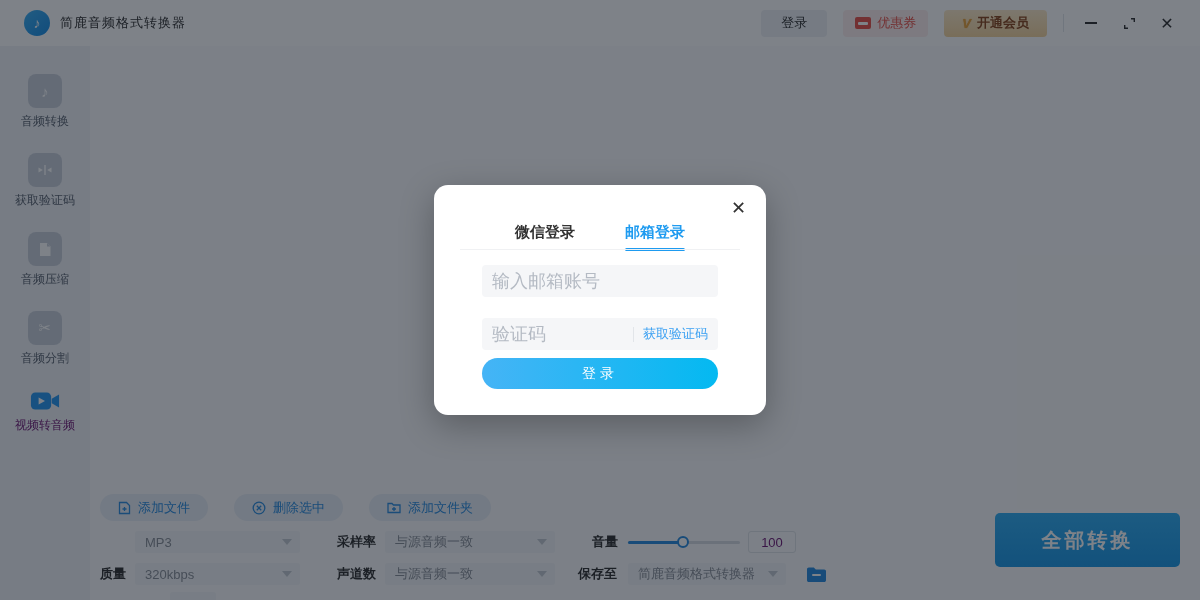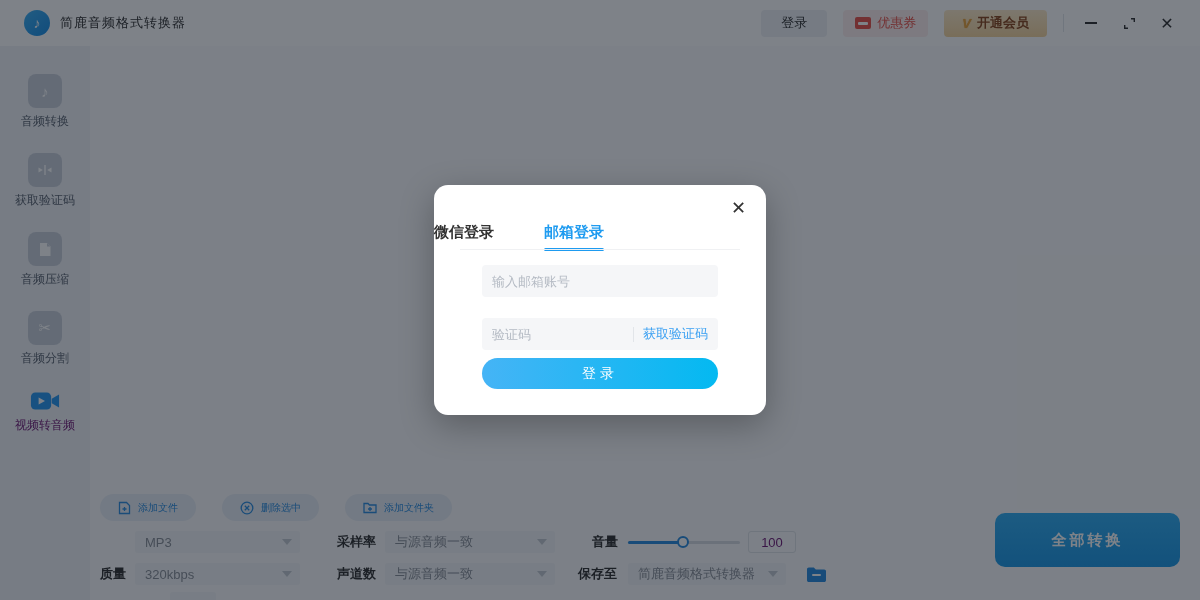--- a/index.html
+++ b/index.html
@@ -34,54 +34,54 @@
   .tile { width:34px; height:34px; border-radius:8px; background:#c9d0da; display:flex; align-items:center;
           justify-content:center; color:#fff; font-size:15px; }
   .side-label { font-size:12px; color:#5d6673; }
   .side-item.active .side-label { color:#701a75; }
 
   
   .main { position:absolute; left:90px; top:46px; width:1110px; height:554px; background:#fafbfc; z-index:1; }
   .footer { position:absolute; left:0; bottom:0; width:100%; height:112px; }
   .tool-row { position:absolute; left:10px; top:6px; display:flex; gap:26px; }
   .tool-btn { height:27px; display:flex; align-items:center; gap:7px; padding:0 18px; border-radius:14px;
-              background:#e9eef6; color:#2e8fe0; font-size:10px; cursor:pointer; }
+              background:#e9eef6; color:#2e8fe0; font-size:13px; cursor:pointer; }
   .set-label { position:absolute; font-size:13px; font-weight:bold; color:#333; line-height:22px; }
   .select { position:absolute; height:22px; background:#f3f5f8; border-radius:3px; display:flex;
             align-items:center; padding:0 8px 0 10px; font-size:13px; color:#8a9099; cursor:pointer; }
   .select .val { flex:1; overflow:hidden; white-space:nowrap; }
   .caret { width:0; height:0; border-left:5px solid transparent; border-right:5px solid transparent;
            border-top:6px solid #c3c9d2; margin-left:6px; }
   .slider { position:absolute; height:22px; display:flex; align-items:center; cursor:pointer; }
   .track { position:relative; width:112px; height:3px; background:#d8dce2; border-radius:2px; }
   .fill { position:absolute; left:0; top:0; height:3px; background:#2b8de0; border-radius:2px; }
   .thumb { position:absolute; top:50%; transform:translate(-50%,-50%); width:12px; height:12px;
            background:#fff; border:2px solid #2b8de0; border-radius:50%; }
   .vol-box { position:absolute; width:48px; height:22px; border:1px solid #e0e3e8; border-radius:3px;
              font-size:13px; color:#701a75; display:flex; align-items:center; justify-content:center; background:#fafbfc; }
   .folder-btn { position:absolute; width:24px; height:22px; display:flex; align-items:center; cursor:pointer; }
   .row3-stub { position:absolute; left:80px; top:104px; width:46px; height:8px; background:#f3f5f8; border-radius:3px 3px 0 0; }
 
-  .convert-btn { position:absolute; left:995px; top:513px; width:185px; height:54px; border-radius:10px;
-                 background:linear-gradient(180deg,#33aef2,#1f9ae6); color:#fff; font-size:15px; font-weight:bold;
+  .convert-btn { position:absolute; left:995px; top:513px; width:185px; height:54px; border-radius:5px;
+                 background:linear-gradient(180deg,#33aef2,#1f9ae6); color:#fff; font-size:20px; font-weight:bold;
                  letter-spacing:3px; display:flex; align-items:center; justify-content:center; cursor:pointer; z-index:1; }
 
   
   .overlay { position:absolute; inset:0; background:rgba(8,16,26,0.52); z-index:50; }
   .modal { position:absolute; left:434px; top:185px; width:332px; height:230px; background:#fff;
            border-radius:14px; box-shadow:0 10px 34px rgba(0,0,0,.28); z-index:60; }
   .modal-close { position:absolute; right:20px; top:14px; font-size:18px; color:#333; cursor:pointer; line-height:1; }
-  .tabs { position:absolute; left:0; top:38px; width:100%; display:flex; gap:50px; }
+  .tabs { position:absolute; left:0; top:38px; width:100%; display:flex; justify-content:center; gap:50px; }
   .tab { font-size:15px; font-weight:bold; color:#333; padding-bottom:9px; cursor:pointer; position:relative; }
   .tab.active { color:#1e9bf0; }
   .tab.active::after { content:""; position:absolute; left:0; right:0; bottom:0; height:3px; background:#1e9bf0; border-radius:2px; }
   .tab-divider { position:absolute; left:26px; right:26px; top:64px; height:1px; background:#f0f1f3; }
   .m-input { position:absolute; left:48px; width:236px; height:32px; background:#f5f6f8; border-radius:4px;
              display:flex; align-items:center; padding:0 10px; }
-  .m-input input { border:none; outline:none; background:transparent; flex:1; font-size:13px; color:#333;
+  .m-input input { border:none; outline:none; background:transparent; flex:1; font-size:18px; color:#333;
                    font-family:inherit; min-width:0; }
   .m-input input::placeholder { color:#b4bac3; }
   .code-sep { width:1px; height:15px; background:#e2e5e9; margin:0 9px 0 4px; }
   .get-code { font-size:13px; color:#3aa0f2; cursor:pointer; white-space:nowrap; }
   .m-login { position:absolute; left:48px; top:173px; width:236px; height:31px; border-radius:16px;
              background:linear-gradient(90deg,#45b4f6,#04b9f1); color:#fff; font-size:14px; letter-spacing:4px;
              display:flex; align-items:center; justify-content:center; cursor:pointer; }
 </style>
 </head>
 <body>

